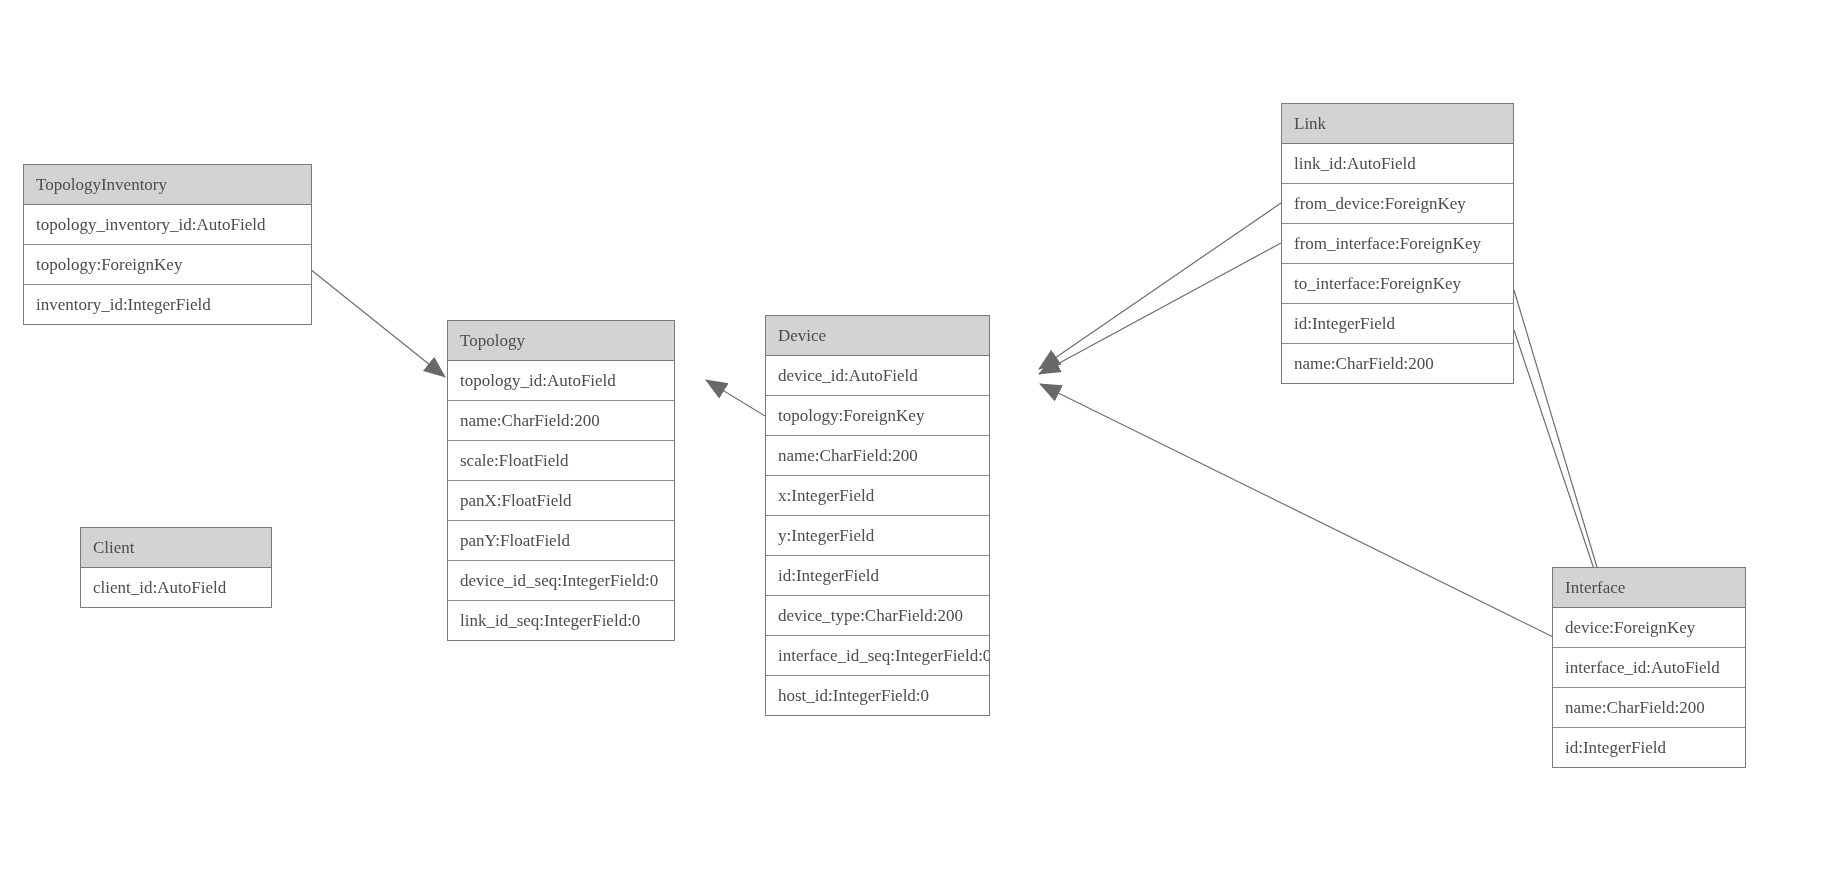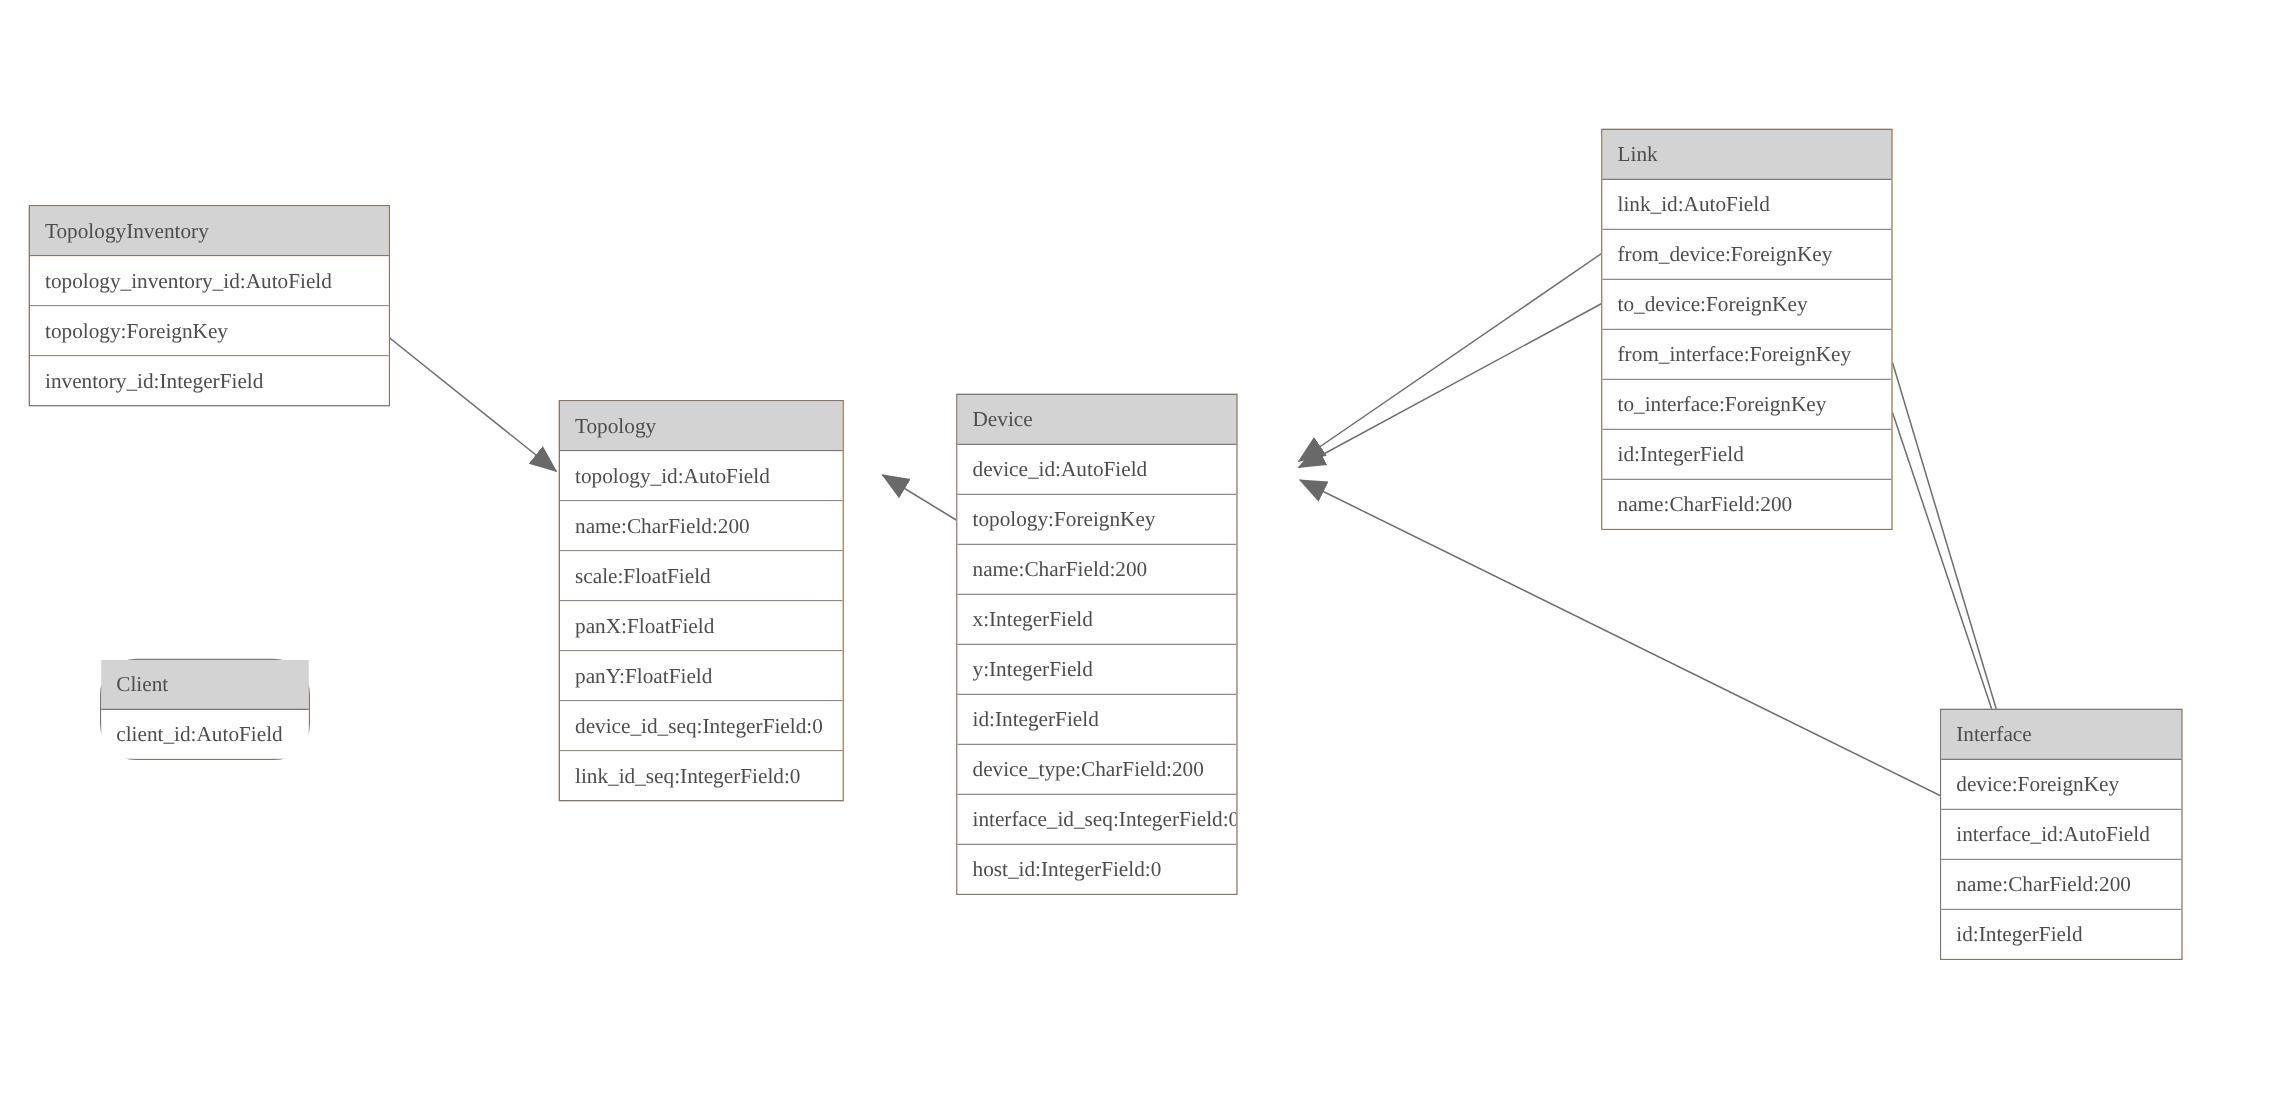--- a/index.html
+++ b/index.html
@@ -18,21 +18,21 @@
   #connector-layer {
     position: absolute;
     left: 0;
     top: 0;
     width: 1824px;
     height: 874px;
     pointer-events: none;
   }
   .entity {
     position: absolute;
-    background: #fdba74;
+    background: #6d28d9;
     border: 1px solid #7a7a7a;
     box-sizing: border-box;
     font-size: 17px;
     color: #4d4d4d;
   }
   .entity-header {
     background: #d3d3d3;
     border-bottom: 1px solid #7a7a7a;
     height: 39px;
     line-height: 39px;
@@ -84,41 +84,40 @@
       <div class="entity" style="left: 447px; top: 320px; width: 228px; border-color: rgb(122, 122, 122); color: rgb(77, 77, 77);">
         <div class="entity-header" style="background: rgb(211, 211, 211); border-bottom-color: rgb(122, 122, 122);">Topology</div>
         <div class="entity-field" style="border-bottom-color: rgb(140, 140, 140);">topology_id:AutoField</div>
         <div class="entity-field" style="border-bottom-color: rgb(140, 140, 140);">name:CharField:200</div>
         <div class="entity-field" style="border-bottom-color: rgb(140, 140, 140);">scale:FloatField</div>
         <div class="entity-field" style="border-bottom-color: rgb(140, 140, 140);">panX:FloatField</div>
         <div class="entity-field" style="border-bottom-color: rgb(140, 140, 140);">panY:FloatField</div>
         <div class="entity-field" style="border-bottom-color: rgb(140, 140, 140);">device_id_seq:IntegerField:0</div>
         <div class="entity-field" style="border-bottom-color: rgb(140, 140, 140);">link_id_seq:IntegerField:0</div>
       </div>
-      <div class="entity" style="left: 80px; top: 527px; width: 168px; border-color: rgb(122, 122, 122); color: rgb(77, 77, 77); border-radius: 29px;">
+      <div class="entity" style="left: 80px; top: 527px; width: 192px; border-color: rgb(122, 122, 122); color: rgb(77, 77, 77);">
         <div class="entity-header" style="background: rgb(211, 211, 211); border-bottom-color: rgb(122, 122, 122);">Client</div>
         <div class="entity-field" style="border-bottom-color: rgb(140, 140, 140);">client_id:AutoField</div>
       </div>
       <div class="entity" style="left: 765px; top: 315px; width: 225px; border-color: rgb(122, 122, 122); color: rgb(77, 77, 77);">
         <div class="entity-header" style="background: rgb(211, 211, 211); border-bottom-color: rgb(122, 122, 122);">Device</div>
         <div class="entity-field" style="border-bottom-color: rgb(140, 140, 140);">device_id:AutoField</div>
         <div class="entity-field" style="border-bottom-color: rgb(140, 140, 140);">topology:ForeignKey</div>
         <div class="entity-field" style="border-bottom-color: rgb(140, 140, 140);">name:CharField:200</div>
         <div class="entity-field" style="border-bottom-color: rgb(140, 140, 140);">x:IntegerField</div>
         <div class="entity-field" style="border-bottom-color: rgb(140, 140, 140);">y:IntegerField</div>
         <div class="entity-field" style="border-bottom-color: rgb(140, 140, 140);">id:IntegerField</div>
         <div class="entity-field" style="border-bottom-color: rgb(140, 140, 140);">device_type:CharField:200</div>
         <div class="entity-field" style="border-bottom-color: rgb(140, 140, 140);">interface_id_seq:IntegerField:0</div>
         <div class="entity-field" style="border-bottom-color: rgb(140, 140, 140);">host_id:IntegerField:0</div>
       </div>
       <div class="entity" style="left: 1281px; top: 103px; width: 233px; border-color: rgb(122, 122, 122); color: rgb(77, 77, 77);">
         <div class="entity-header" style="background: rgb(211, 211, 211); border-bottom-color: rgb(122, 122, 122);">Link</div>
         <div class="entity-field" style="border-bottom-color: rgb(140, 140, 140);">link_id:AutoField</div>
         <div class="entity-field" style="border-bottom-color: rgb(140, 140, 140);">from_device:ForeignKey</div>
-        <div class="entity-field" style="border-bottom-color: rgb(140, 140, 140);">to_device:ForeignKey</div>
         <div class="entity-field" style="border-bottom-color: rgb(140, 140, 140);">from_interface:ForeignKey</div>
         <div class="entity-field" style="border-bottom-color: rgb(140, 140, 140);">to_interface:ForeignKey</div>
         <div class="entity-field" style="border-bottom-color: rgb(140, 140, 140);">id:IntegerField</div>
         <div class="entity-field" style="border-bottom-color: rgb(140, 140, 140);">name:CharField:200</div>
       </div>
       <div class="entity" style="left: 1552px; top: 567px; width: 194px; border-color: rgb(122, 122, 122); color: rgb(77, 77, 77);">
         <div class="entity-header" style="background: rgb(211, 211, 211); border-bottom-color: rgb(122, 122, 122);">Interface</div>
         <div class="entity-field" style="border-bottom-color: rgb(140, 140, 140);">device:ForeignKey</div>
         <div class="entity-field" style="border-bottom-color: rgb(140, 140, 140);">interface_id:AutoField</div>
         <div class="entity-field" style="border-bottom-color: rgb(140, 140, 140);">name:CharField:200</div>

